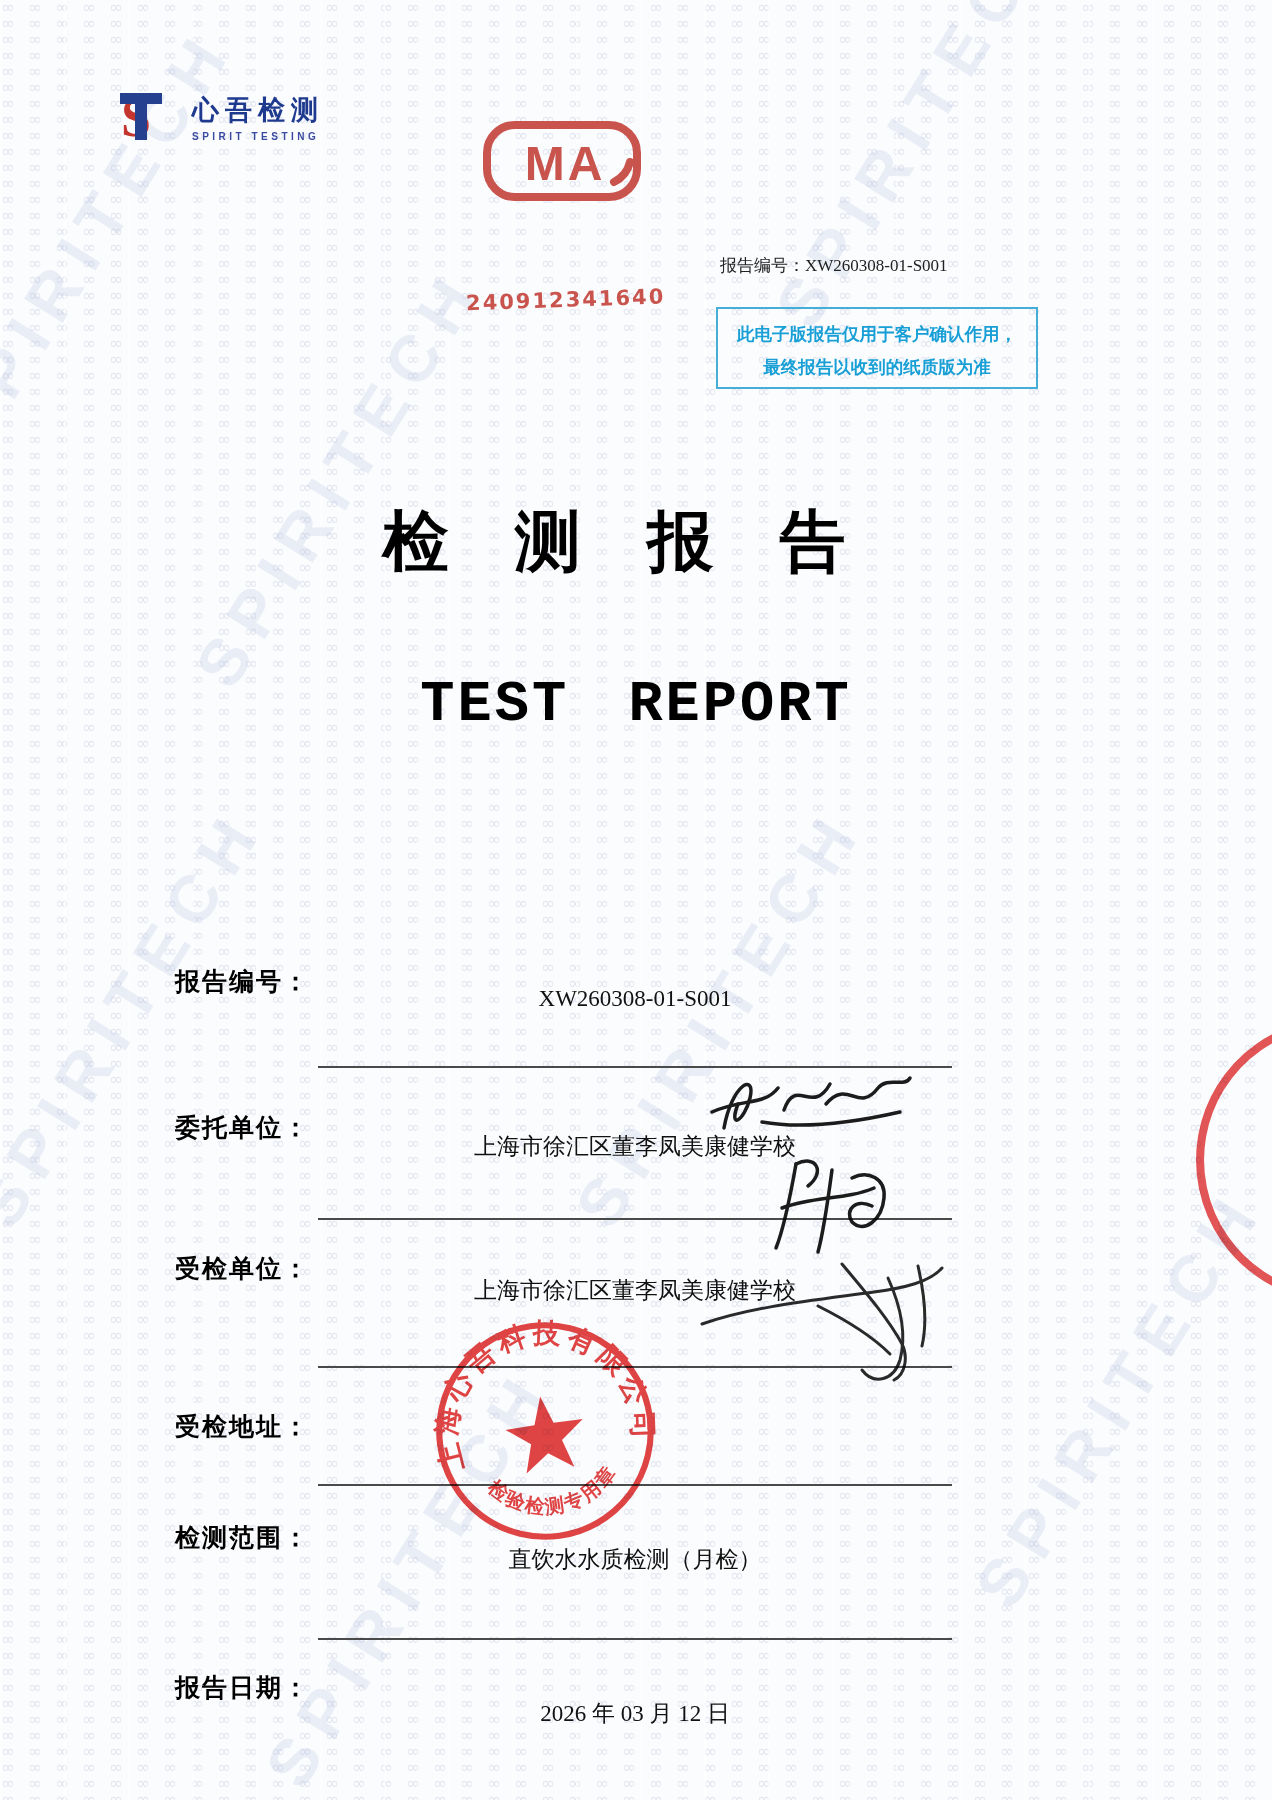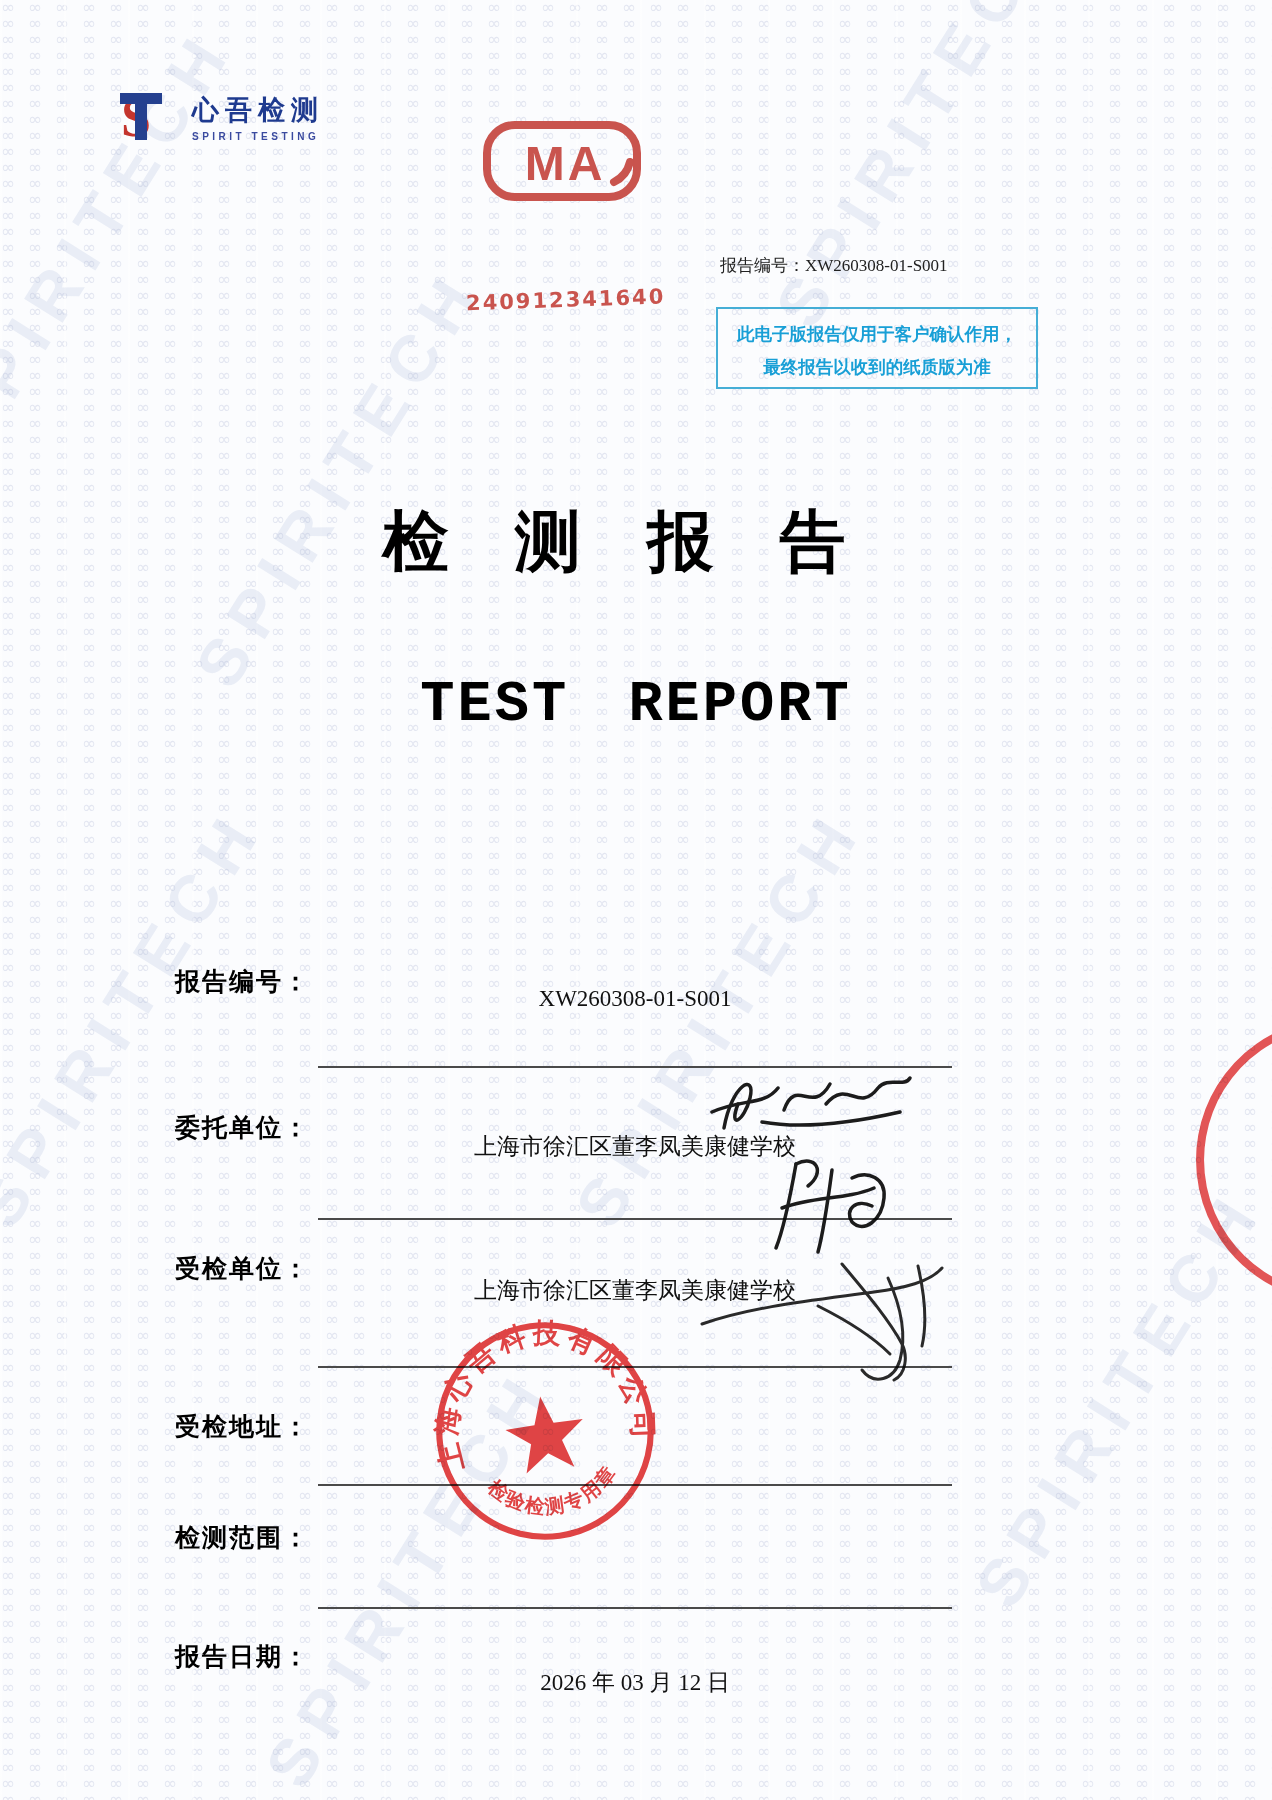--- a/index.html
+++ b/index.html
@@ -123,20 +123,21 @@
   <div class="abs content field-line" style="top:668px;"></div>
   
   <div class="abs content field-label" style="left:175px; top:700px;">受检单位：</div>
   <div class="abs content field-value" style="top:690px;">上海市徐汇区董李凤美康健学校</div>
   <div class="abs content field-line" style="top:750px;"></div>
   
   <div class="abs content field-label" style="left:175px; top:792px;">受检地址：</div>
   <div class="abs content field-line" style="top:833px;"></div>
   
   <div class="abs content field-label" style="left:175px; top:868px;">检测范围：</div>
+  <div class="abs content field-value" style="top:858px;">直饮水水质检测（月检）</div>
   <div class="abs content field-line" style="top:921px;"></div>
   
   <div class="abs content field-label" style="left:175px; top:952px;">报告日期：</div>
   <div class="abs content field-value" style="top:946px;">2026 年 03 月 12 日</div>
   
 
   
   
   
   <svg class="signature-svg" style="left:702px; top:1058px;" width="220" height="100" viewBox="0 0 220 100">

